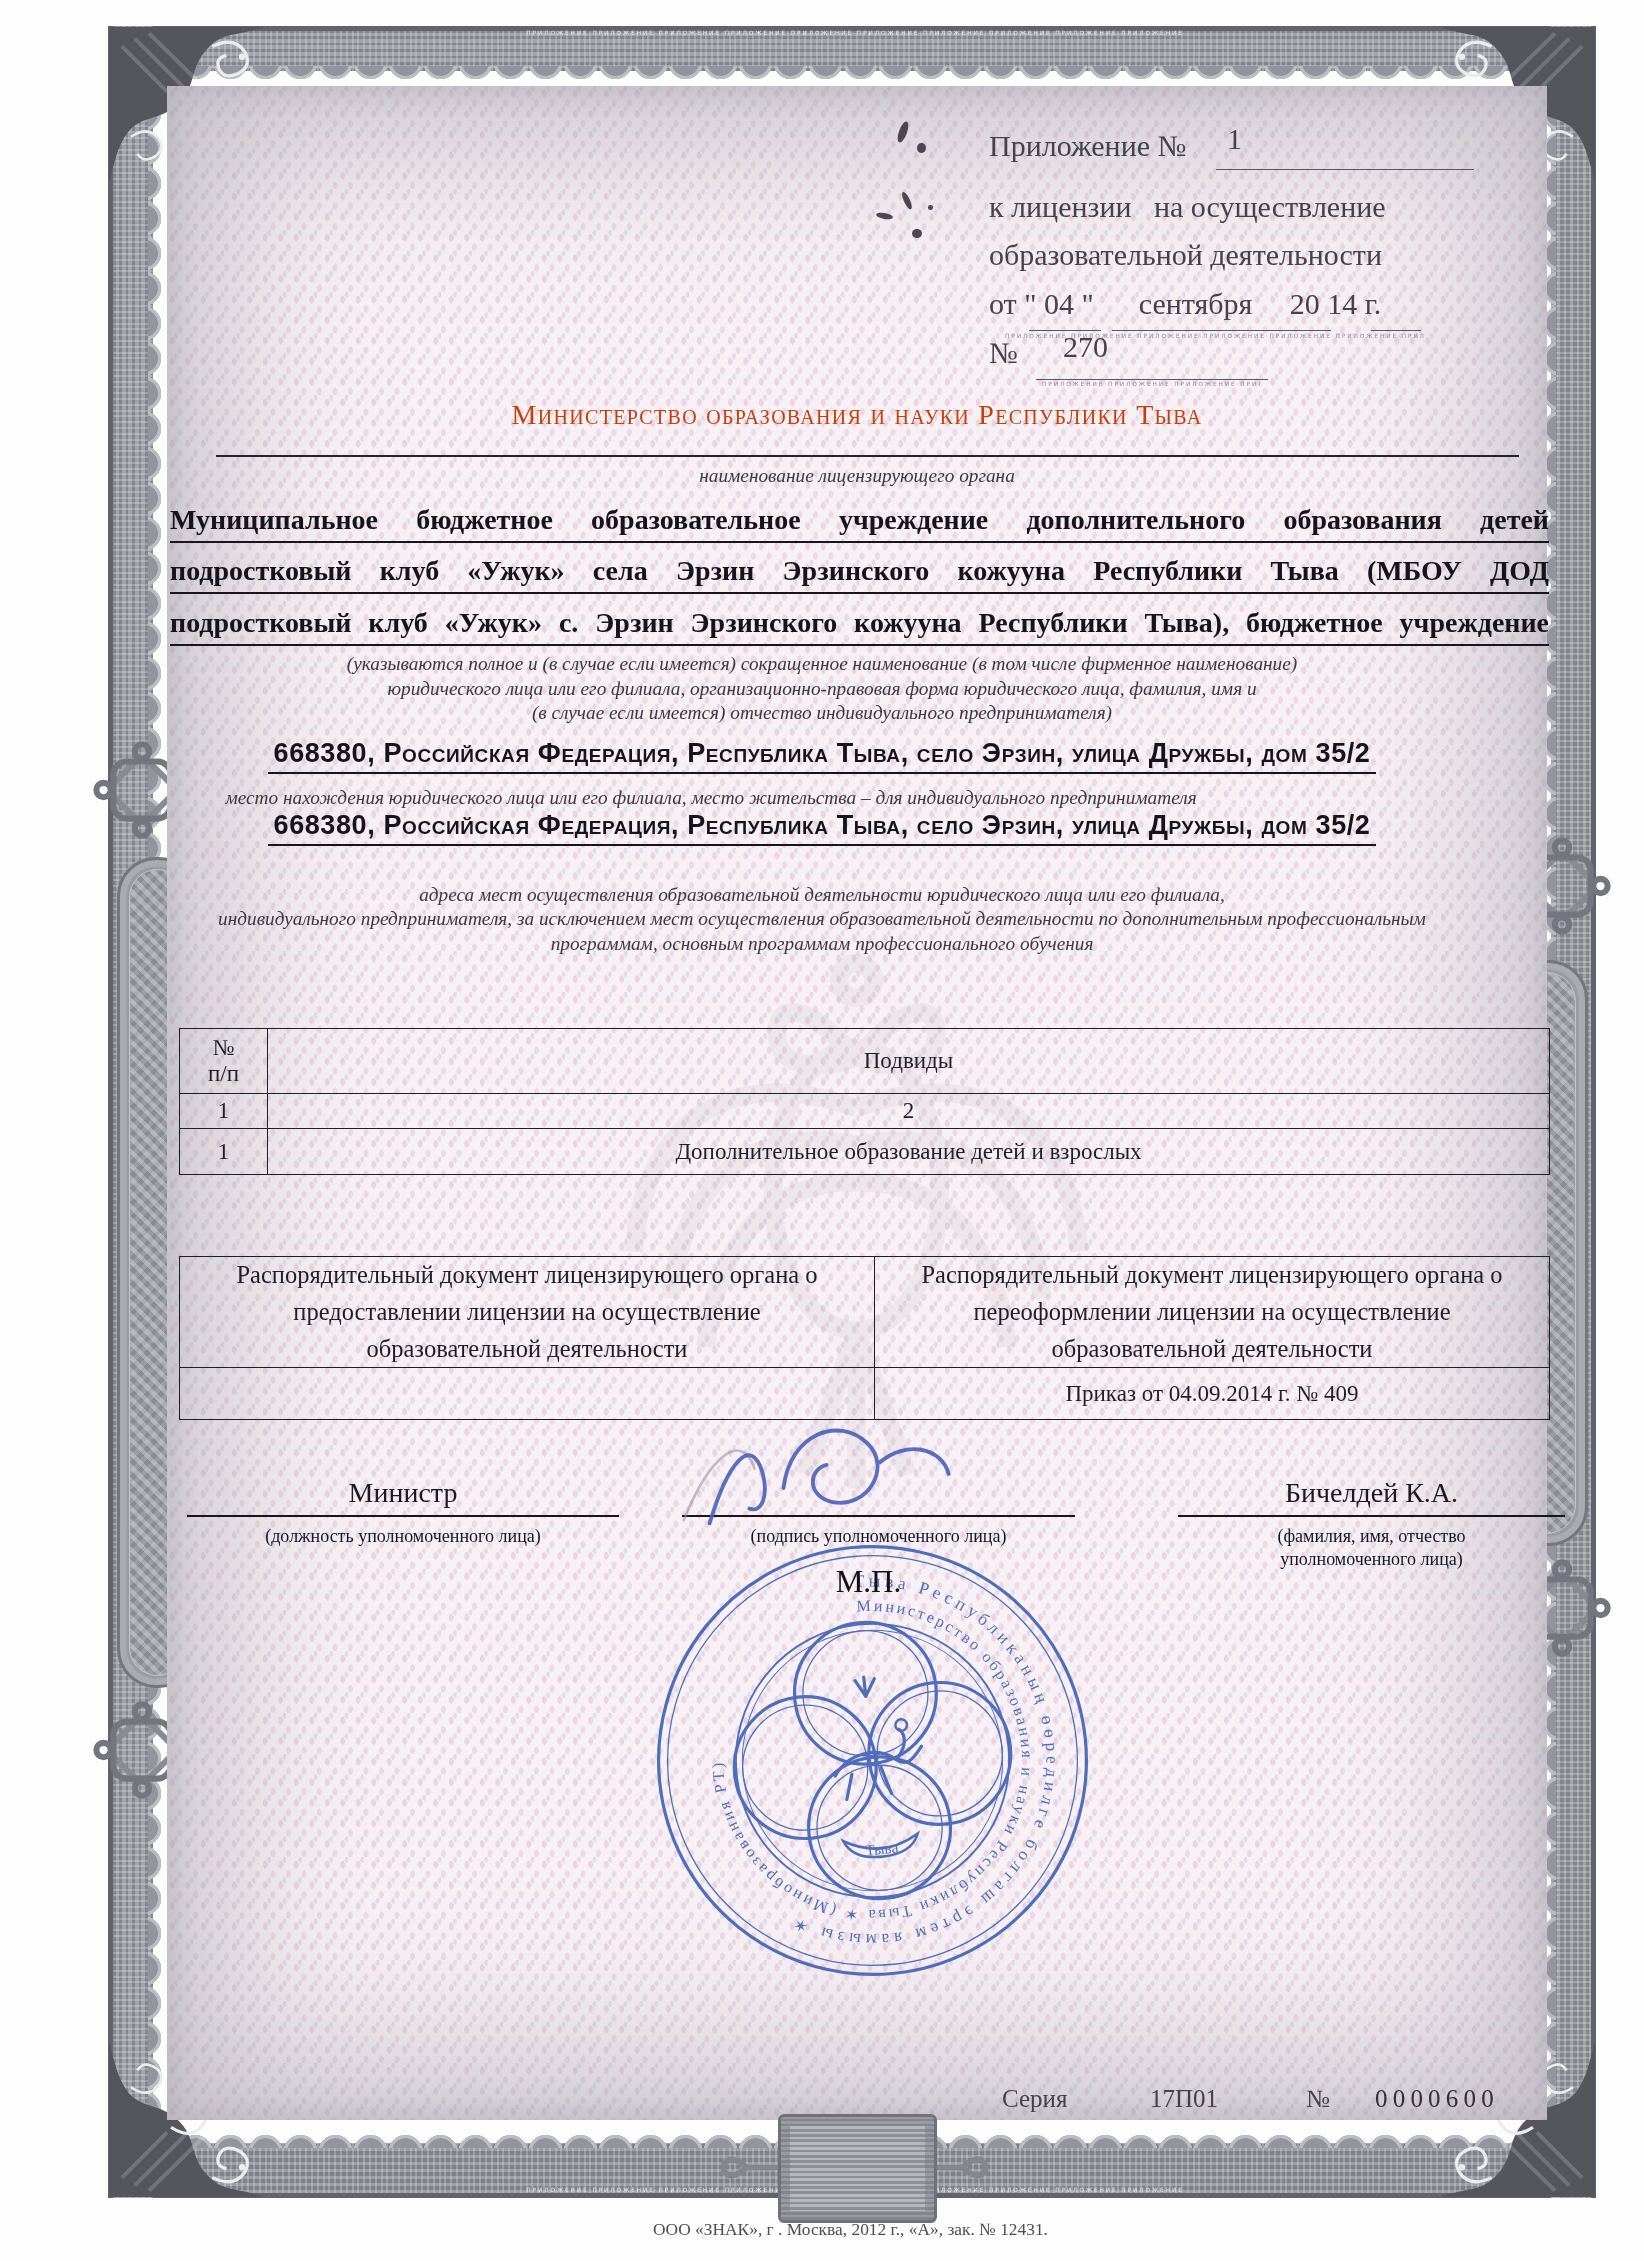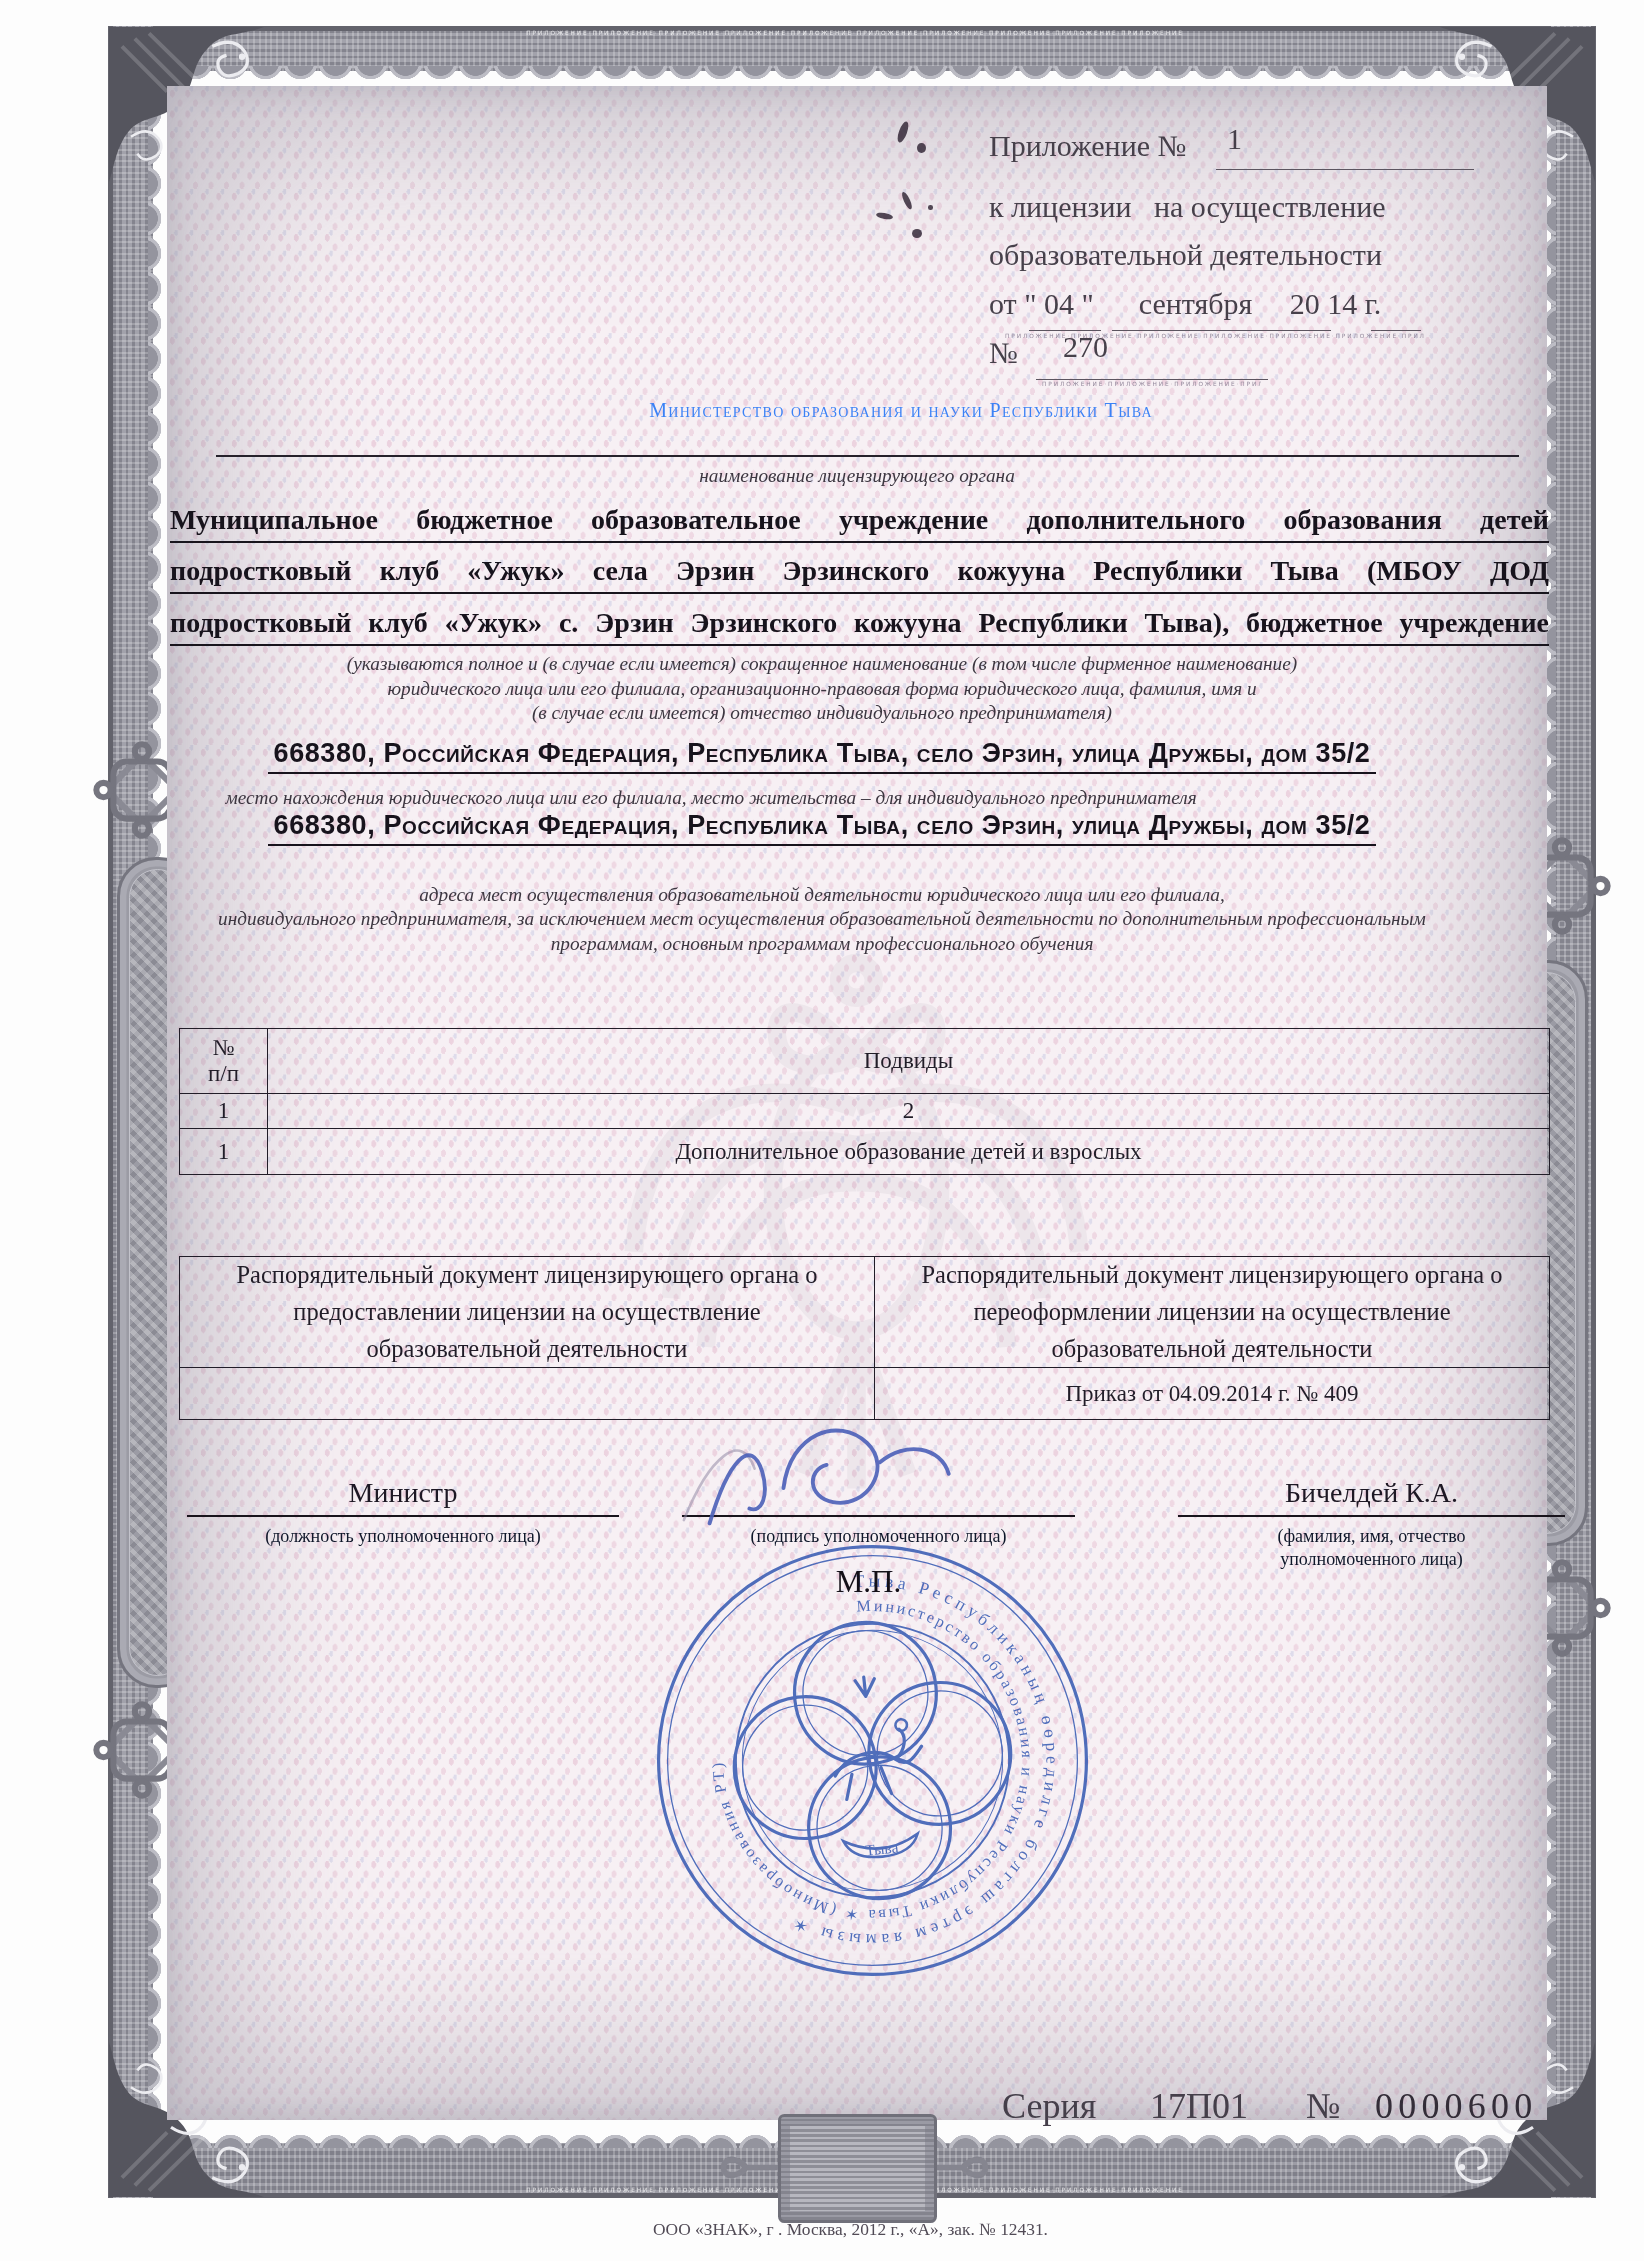--- a/index.html
+++ b/index.html
@@ -64,22 +64,22 @@
     background-image:
       radial-gradient(3.9px 6.4px at 5.2px 7.7px, rgba(221,168,193,.40) 0 58%, transparent 60%),
       radial-gradient(3.9px 6.4px at 13px 17px, rgba(221,168,193,.33) 0 58%, transparent 60%),
       radial-gradient(3.2px 5.2px at 9px 2.6px, rgba(150,160,210,.25) 0 55%, transparent 58%);
     background-size:15.5px 20.6px;
     box-shadow:inset 0 0 167px 39px rgba(148,146,158,.55), inset 0 0 26px 5.2px rgba(148,146,158,.30);}
   .watermark{left:502px;top:760px;width:709px;height:812px;position:absolute;opacity:.15;z-index:1;}
   .hdr-line{position:absolute;left:989px;font-size:30px;color:#46404a;white-space:pre;z-index:5;}
   .blank-line{position:absolute;height:0;border-bottom:1.9px solid #5c5560;z-index:5;}
   .sc{font-variant:small-caps;}
-  .ministry{left:167px;top:399px;width:1380px;text-align:center;font-size:20px;letter-spacing:1.3px;
-    color:#3b82f6;z-index:5;padding-left:44px;}
+  .ministry{left:167px;top:399px;width:1380px;text-align:center;font-size:28px;letter-spacing:1.3px;
+    color:#c2410c;z-index:5;}
   .rule{left:216px;top:455px;width:1303px;height:0;border-bottom:2.6px solid #26212b;z-index:5;}
   .cap{position:absolute;text-align:center;font-style:italic;font-size:19.3px;color:#3c3640;z-index:5;white-space:nowrap;}
   .org-line{position:absolute;left:170px;width:1379px;font-size:28px;font-weight:bold;color:#17131c;
     text-align:justify;text-align-last:justify;border-bottom:2.6px solid #18141c;padding-bottom:4.5px;
     white-space:nowrap;z-index:5;}
   .addr{position:absolute;left:0;width:1644px;text-align:center;z-index:5;}
   .addr span{display:inline-block;font-family:"Liberation Sans","DejaVu Sans",sans-serif;
     font-variant:small-caps;font-size:27px;font-weight:600;letter-spacing:0.6px;color:#17131c;
     border-bottom:2.6px solid #17131c;padding:0 5.2px 3.2px 5.2px;}
 
@@ -99,21 +99,21 @@
   .sig-label{position:absolute;text-align:center;font-size:28px;color:#1d1824;z-index:5;}
   .sig-line{position:absolute;height:0;border-bottom:2.6px solid #18141c;z-index:5;}
   .sig-cap{position:absolute;text-align:center;font-size:18px;color:#0f172a;z-index:6;}
   .mp{position:absolute;left:817px;top:1564px;width:103px;text-align:center;font-size:31px;
       color:#141018;z-index:7;}
   .stamp{position:absolute;left:647px;top:1535px;width:451px;height:451px;z-index:6;opacity:.88;
       transform:rotate(-6deg);}
   .signature{position:absolute;left:664px;top:1398px;width:374px;height:135px;z-index:6;}
 
   
-  .serial span{position:absolute;top:2085px;font-size:36px;color:#453f4a;z-index:5;}
+  .serial span{position:absolute;top:2085px;font-size:25px;color:#453f4a;z-index:5;}
   .imprint{position:absolute;left:0;top:2219px;width:1701px;text-align:center;font-size:17.4px;
       color:#514b56;z-index:5;}
   .speck{position:absolute;background:#362a3a;border-radius:50%;opacity:.85;z-index:6;}
 </style>
 </head>
 <body>
 
 <div class="frame">
   <div class="band band-top"></div>
   <div class="micro band-mt" style="left:167px;top:3.9px;width:1160px;">ПРИЛОЖЕНИЕ·ПРИЛОЖЕНИЕ·ПРИЛОЖЕНИЕ·ПРИЛОЖЕНИЕ·ПРИЛОЖЕНИЕ·ПРИЛОЖЕНИЕ·ПРИЛОЖЕНИЕ·ПРИЛОЖЕНИЕ·ПРИЛОЖЕНИЕ·ПРИЛОЖЕНИЕ</div>

